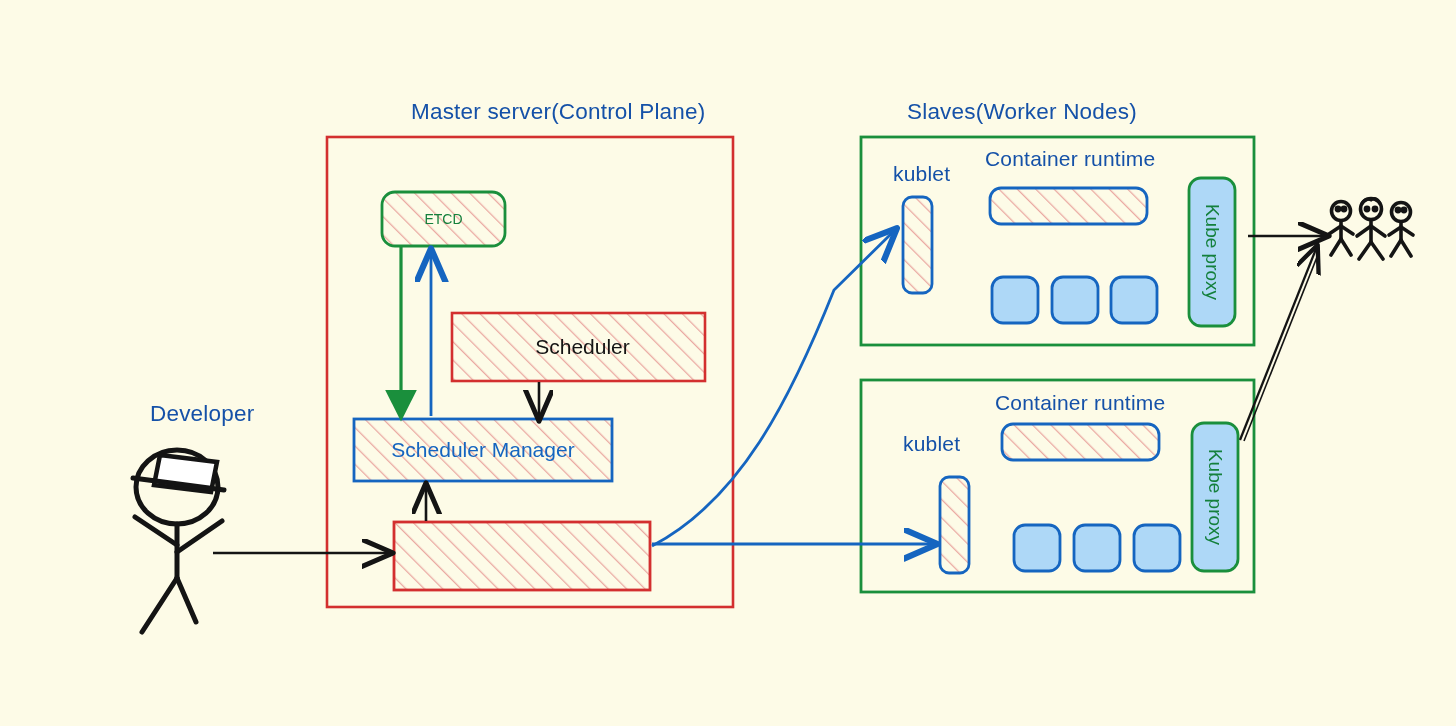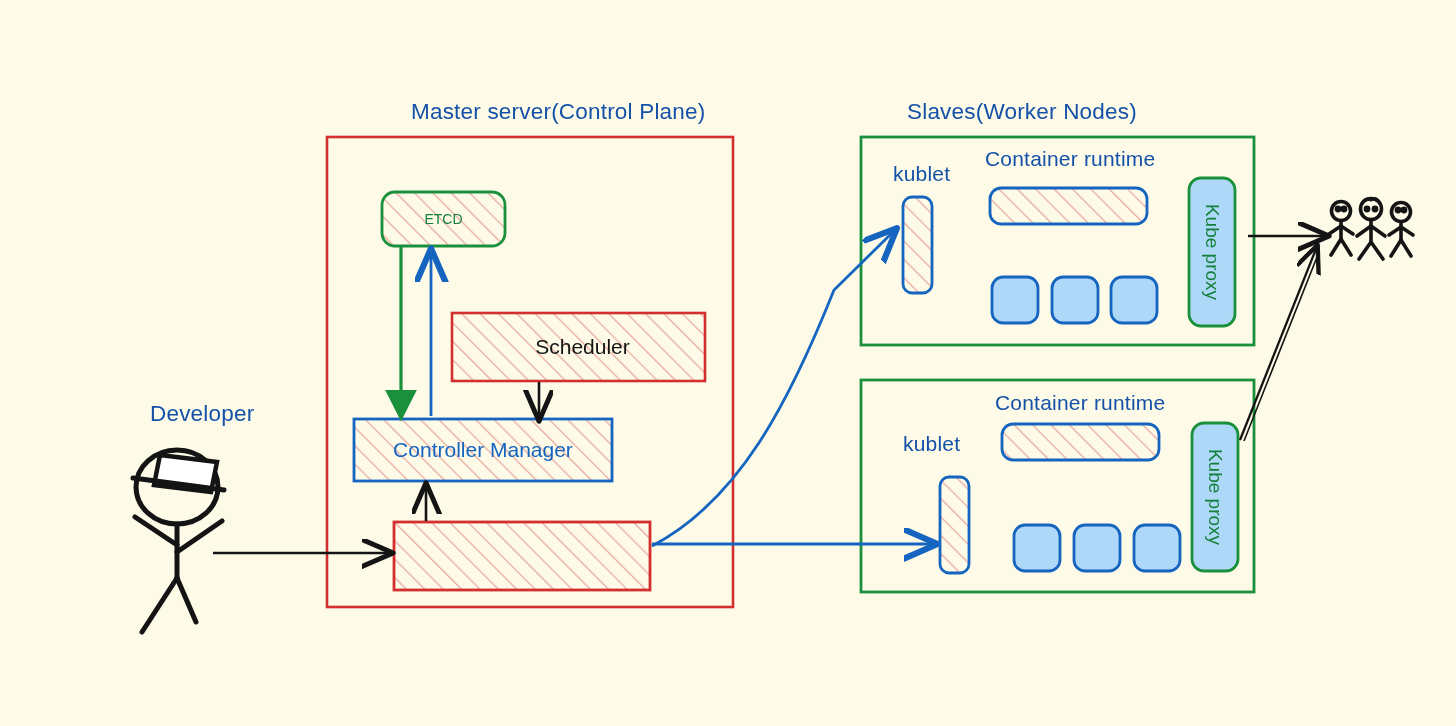--- a/index.html
+++ b/index.html
@@ -221,21 +221,21 @@
   <div class="lbl lbl-big" style="left:907px; top:99px;">Slaves(Worker Nodes)</div>
 
   <div class="lbl lbl-big" style="left:411px; top:99px;">Master server(Control Plane)</div>
 
   <div class="lbl lbl-big" style="left:126px; top:401px;margin-left:24px;">Developer</div>
 
   <div class="boxtext t-green" style="left:382px; top:192px; width:123px; height:54px;">ETCD</div>
 
   <div class="boxtext t-black" style="left:452px; top:313px; width:261px; height:68px;">Scheduler</div>
 
-  <div class="boxtext t-blue" style="left:354px; top:419px; width:258px; height:62px;">Controller Manager</div>
+  <div class="boxtext t-blue" style="left:354px; top:419px; width:258px; height:62px;">Scheduler Manager</div>
 
 
   <div class="lbl" style="left:893px; top:162px;">kublet</div>
   <div class="lbl" style="left:985px; top:147px;">Container runtime</div>
   <div class="boxtext" style="left:1189px; top:178px; width:46px; height:148px;">
     <span class="vert">Kube proxy</span>
   </div>
 
   <div class="lbl" style="left:903px; top:432px;">kublet</div>
   <div class="lbl" style="left:995px; top:391px;">Container runtime</div>

